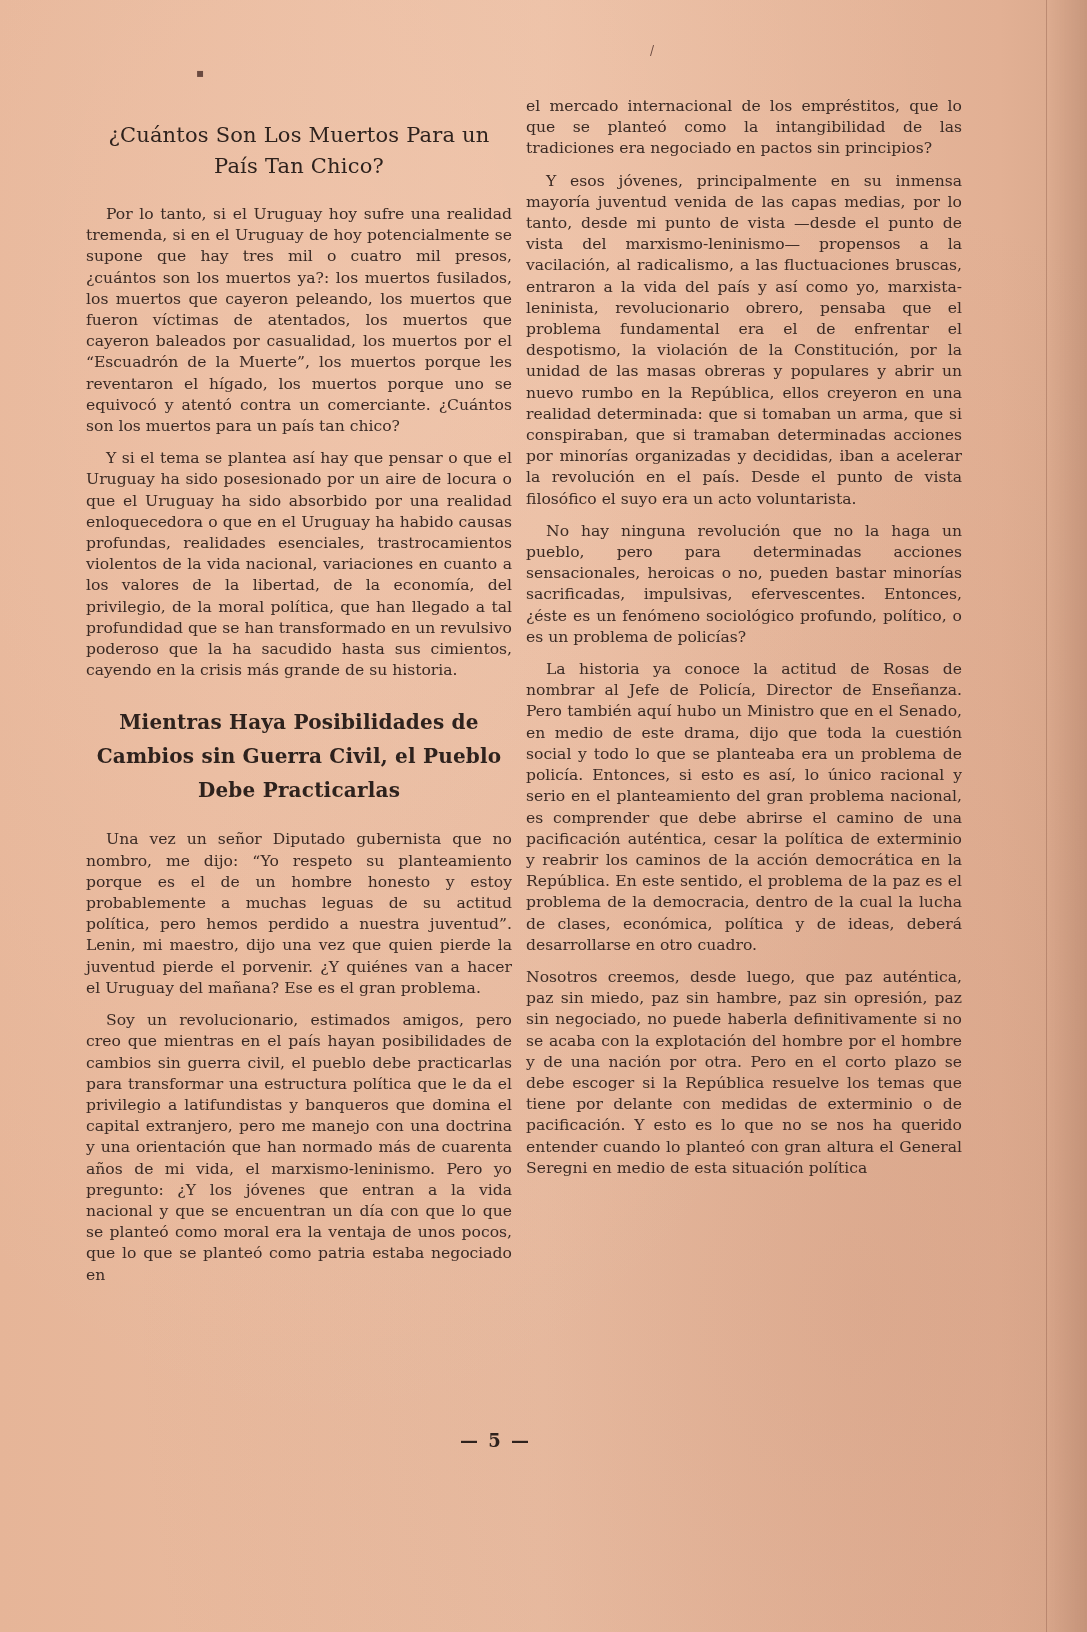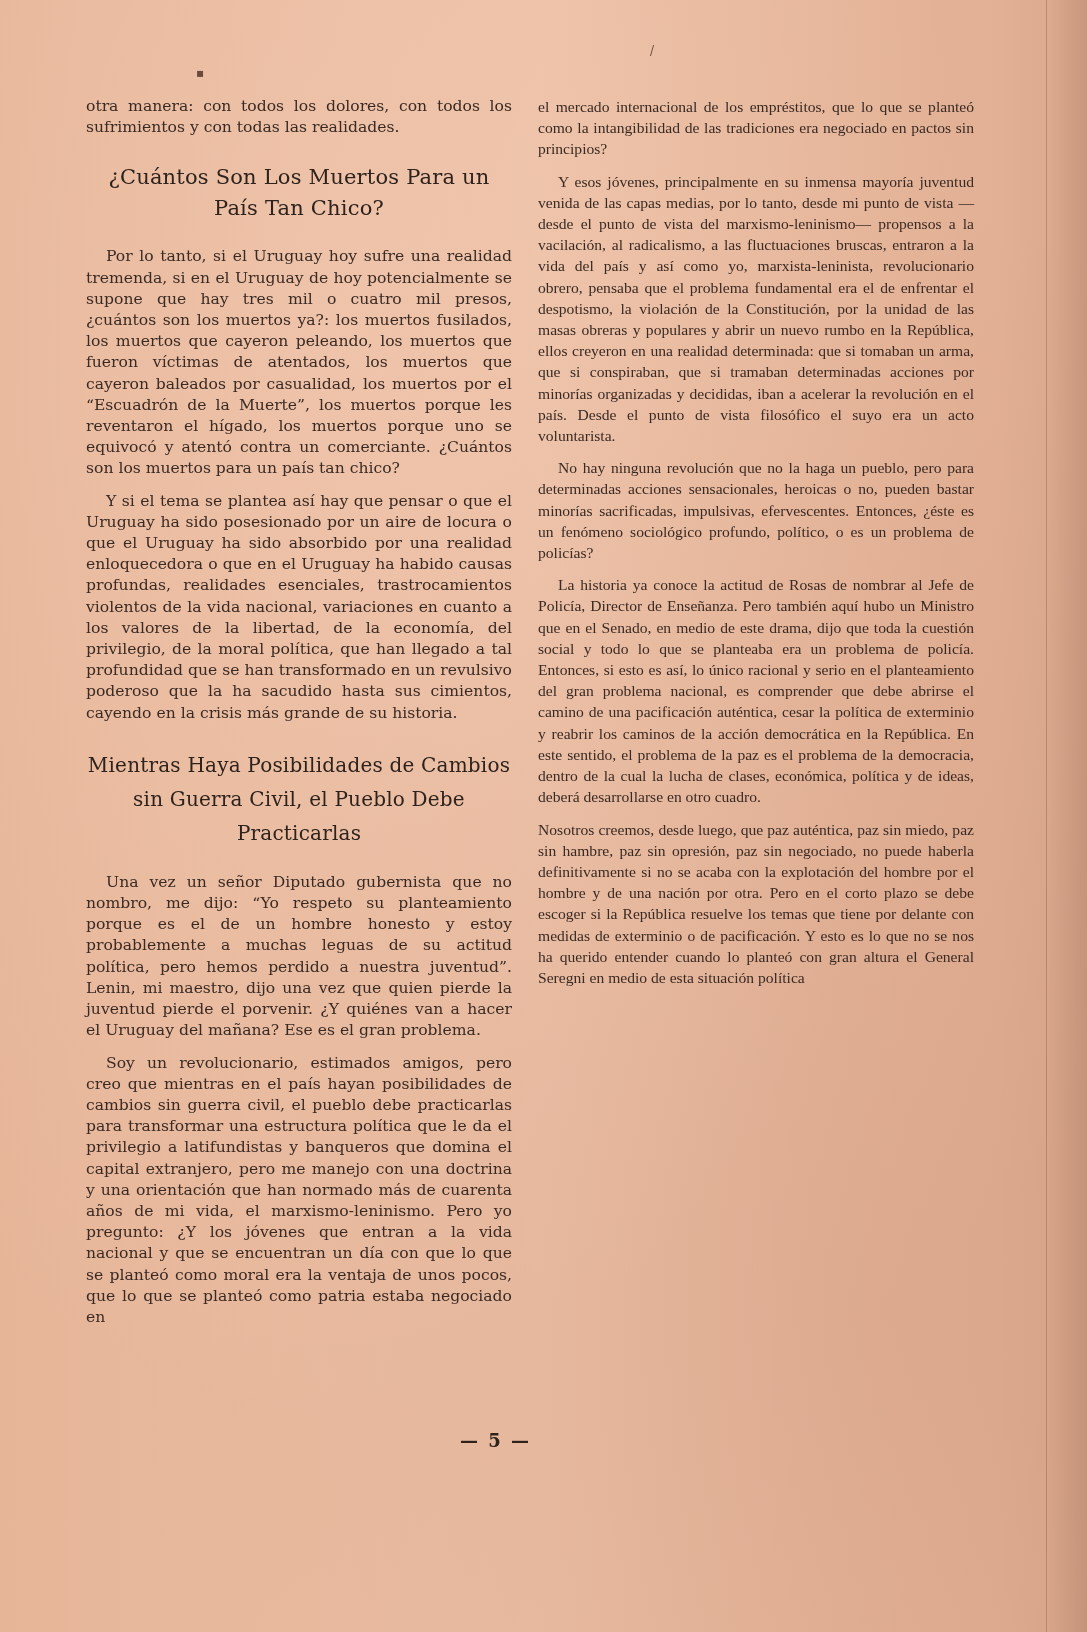--- a/index.html
+++ b/index.html
@@ -21,46 +21,45 @@
     position: absolute; right: 0; top: 0; width: 40px; height: 1632px;
     background: linear-gradient(90deg, rgba(0,0,0,0), rgba(150,100,80,0.25));
     border-left: 1px solid rgba(140,90,70,0.25);
   }
   .col {
     position: absolute; top: 96px;
     font-size: 15.6px; line-height: 21.2px;
     text-align: justify;
   }
   .col-left { left: 86px; width: 426px; }
-  .col-right { left: 538px; width: 436px; font-family: Liberation Serif, serif; }
+  .col-right { left: 526px; width: 436px; }
   .col p { margin: 0 0 11px 0; text-indent: 0; hyphens: manual; }
   .col p.indent { text-indent: 20px; }
   .col h2 {
     margin: 24px 0 22px 0;
     font-size: 21px; line-height: 31px; font-weight: normal;
     color: #2e221d; text-align: center; letter-spacing: 0.2px;
   }
-  .col h2.bold { font-weight: normal; font-size: 20px; line-height: 34px; }
+  .col h2.bold { font-weight: bold; font-size: 20px; line-height: 34px; }
   .page-number {
     position: absolute; left: 460px; top: 1430px;
     font-size: 18px; font-weight: bold; color: #2e221d; letter-spacing: 2px;
   }
   .mark { position: absolute; color: #6a4a40; font-size: 12px; }
 </style>
 </head>
 <body>
 
 <div class="page">
   <div class="right-edge"></div>
 
   <span class="mark" style="left:196px; top:66px;">▪</span>
   <span class="mark" style="left:650px; top:44px;">/</span>
 
   <div class="col col-left">
-    <p>otra manera: con todos los dolores, con todos los sufrimientos y con todas las realidades.</p>
     <h2>¿Cuántos Son Los Muertos Para un País Tan Chico?</h2>
     <p class="indent">Por lo tanto, si el Uruguay hoy sufre una realidad tremenda, si en el Uruguay de hoy potencialmente se supone que hay tres mil o cuatro mil presos, ¿cuántos son los muertos ya?: los muertos fusilados, los muertos que cayeron peleando, los muertos que fueron víctimas de atentados, los muertos que cayeron baleados por casualidad, los muertos por el “Escuadrón de la Muerte”, los muertos porque les reventaron el hígado, los muertos porque uno se equivocó y atentó contra un comerciante. ¿Cuántos son los muertos para un país tan chico?</p>
     <p class="indent">Y si el tema se plantea así hay que pensar o que el Uruguay ha sido posesionado por un aire de locura o que el Uruguay ha sido absorbido por una realidad enloquecedora o que en el Uruguay ha habido causas profundas, realidades esenciales, trastrocamientos violentos de la vida nacional, variaciones en cuanto a los valores de la libertad, de la economía, del privilegio, de la moral política, que han llegado a tal profundidad que se han transformado en un revulsivo poderoso que la ha sacudido hasta sus cimientos, cayendo en la crisis más grande de su historia.</p>
     <h2 class="bold">Mientras Haya Posibilidades de Cambios sin Guerra Civil, el Pueblo Debe Practicarlas</h2>
     <p class="indent">Una vez un señor Diputado gubernista que no nombro, me dijo: “Yo respeto su planteamiento porque es el de un hombre honesto y estoy probablemente a muchas leguas de su actitud política, pero hemos perdido a nuestra juventud”. Lenin, mi maestro, dijo una vez que quien pierde la juventud pierde el porvenir. ¿Y quiénes van a hacer el Uruguay del mañana? Ese es el gran problema.</p>
     <p class="indent">Soy un revolucionario, estimados amigos, pero creo que mientras en el país hayan posibilidades de cambios sin guerra civil, el pueblo debe practicarlas para transformar una estructura política que le da el privilegio a latifundistas y banqueros que domina el capital extranjero, pero me manejo con una doctrina y una orientación que han normado más de cuarenta años de mi vida, el marxismo-leninismo. Pero yo pregunto: ¿Y los jóvenes que entran a la vida nacional y que se encuentran un día con que lo que se planteó como moral era la ventaja de unos pocos, que lo que se planteó como patria estaba negociado en</p>
   </div>
 
   <div class="col col-right">
     <p>el mercado internacional de los empréstitos, que lo que se planteó como la intangibilidad de las tradiciones era negociado en pactos sin principios?</p>

